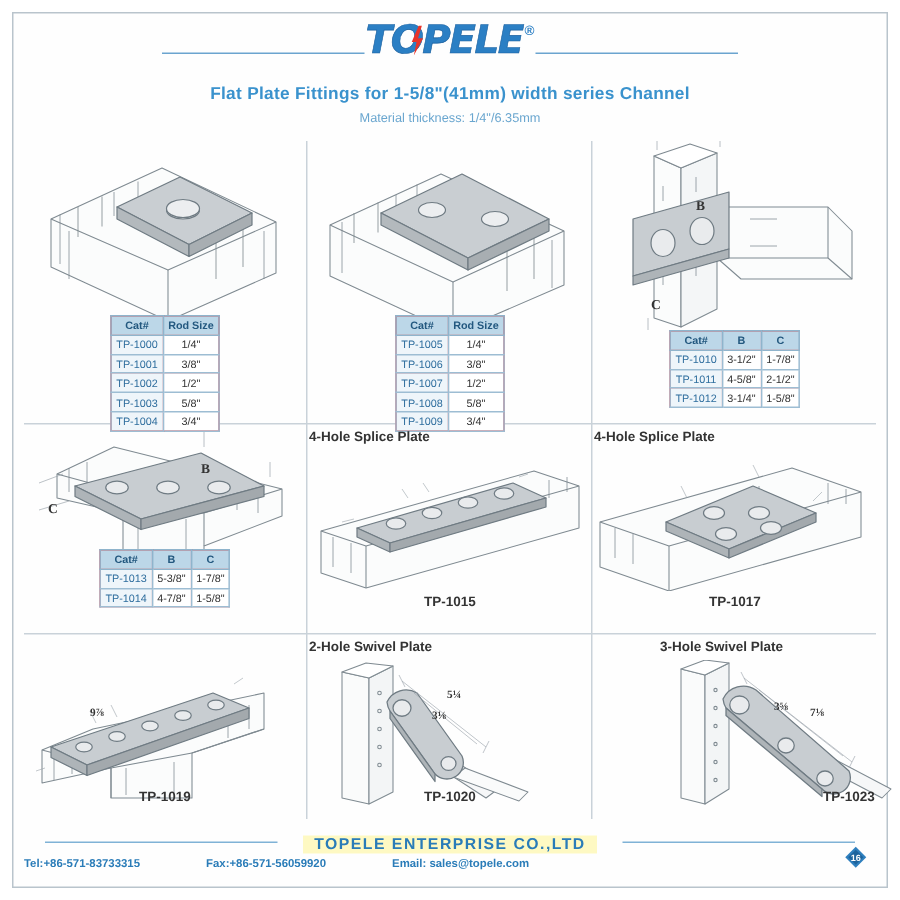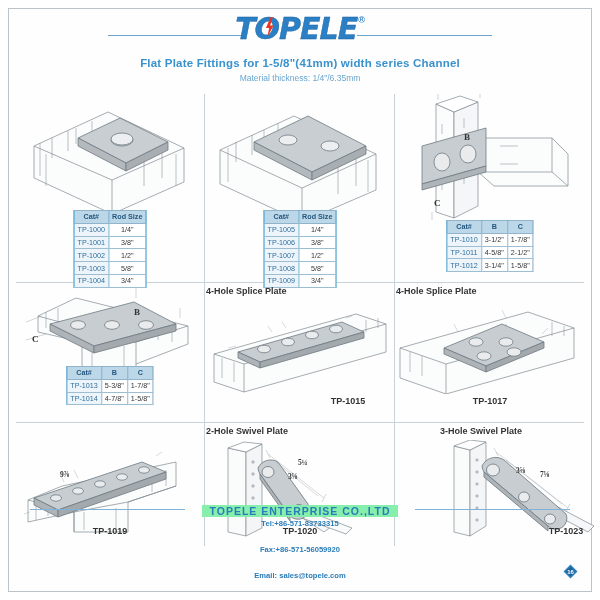--- a/index.html
+++ b/index.html
@@ -62,21 +62,21 @@
   .logo {
     position: absolute;
     left: 50%;
     top: 0px;
     transform: translateX(-50%);
     display: flex;
     align-items: flex-start;
   }
   .logo-text {
     font-family: "DejaVu Sans", sans-serif;
-    font-size: 30px;
+    font-size: 26px;
     font-weight: bold;
     font-style: italic;
     letter-spacing: -1px;
     color: #2b7fc4;
     line-height: 1;
     position: relative;
     -webkit-text-stroke: 0.4px #1a5f9e;
   }
   .logo-bolt {
     position: absolute;
@@ -146,21 +146,21 @@
     font-size: 9px;
     font-weight: bold;
     color: #333333;
   }
 
   
   table.spec {
     border-collapse: collapse;
     font-size: 7.2px;
     color: #2f6e9e;
-    background: #0ea5e9;
+    background: #ef4444;
   }
   table.spec th {
     background: #bcd7e8;
     color: #23587f;
     font-weight: bold;
     border: 0.6px solid #8fb4cc;
     padding: 1.4px 3px;
     text-align: center;
     white-space: nowrap;
   }
@@ -189,44 +189,43 @@
   }
   .footer-company-row {
     position: relative;
     height: 15px;
   }
   .footer-company {
     font-size: 10.5px;
     font-weight: bold;
     color: #2a7cb8;
     letter-spacing: 1px;
-    background: #86efac;
+    background: #fef9c3;
     padding: 0 8px;
     position: relative;
     z-index: 2;
     display: inline-block;
   }
   .footer-rule {
     position: absolute;
     top: 8px;
     height: 1px;
     background: #7fb2d6;
   }
   .footer-rule.left  { left: 14px;  width: 155px; }
   .footer-rule.right { right: 14px; width: 155px; }
   .footer-contact {
     margin-top: 3px;
     font-size: 7.6px;
     font-weight: bold;
     color: #2a7cb8;
     display: flex;
-    gap: 17px;
+    gap: 44px;
     align-items: center;
     position: relative;
-    flex-direction: column;
   }
   .footer-badge {
     position: absolute;
     right: 6px;
     bottom: 1px;
     width: 15px;
     height: 15px;
   }
   .dim-label {
     position: absolute;
@@ -504,21 +503,21 @@
           <ellipse cx="58" cy="47" rx="6.5" ry="3.8" fill="#e9ebed"></ellipse>
           <ellipse cx="82" cy="40" rx="6.5" ry="3.8" fill="#e9ebed"></ellipse>
           <ellipse cx="106" cy="33" rx="6.5" ry="3.8" fill="#e9ebed"></ellipse>
           <ellipse cx="130" cy="27" rx="6.5" ry="3.8" fill="#e9ebed"></ellipse>
         </g>
         <g stroke="#9aa3aa" stroke-width="0.4" fill="none">
           <path d="M30 44 L22 46 M146 14 L140 16"></path>
           <path d="M66 30 L62 24 M80 26 L76 20"></path>
         </g>
       </svg>
-      <div class="panel-code" style="top:112px;padding-left:48px;">TP-1015</div>
+      <div class="panel-code" style="top:112px;">TP-1015</div>
     </div>
 
     <div class="panel" style="left:380px; top:190px; width:188px; height:138px;">
       <div class="panel-title">4-Hole Splice Plate</div>
       <svg width="188" height="92" viewBox="0 0 188 92" style="position:absolute;left:0;top:18px;">
         <g stroke="#7f8a91" stroke-width="0.7" fill="#fdfdfd" stroke-linejoin="round">
           <path d="M4 46 L132 10 L178 26 L178 56 L50 92 L4 76 Z" fill="#fbfcfc"></path>
           <path d="M4 46 L50 62 L178 26" fill="none"></path>
           <path d="M50 62 L50 92" fill="none"></path>
           <path d="M14 50 L14 70 M26 54 L26 74" stroke-width="0.5"></path>

